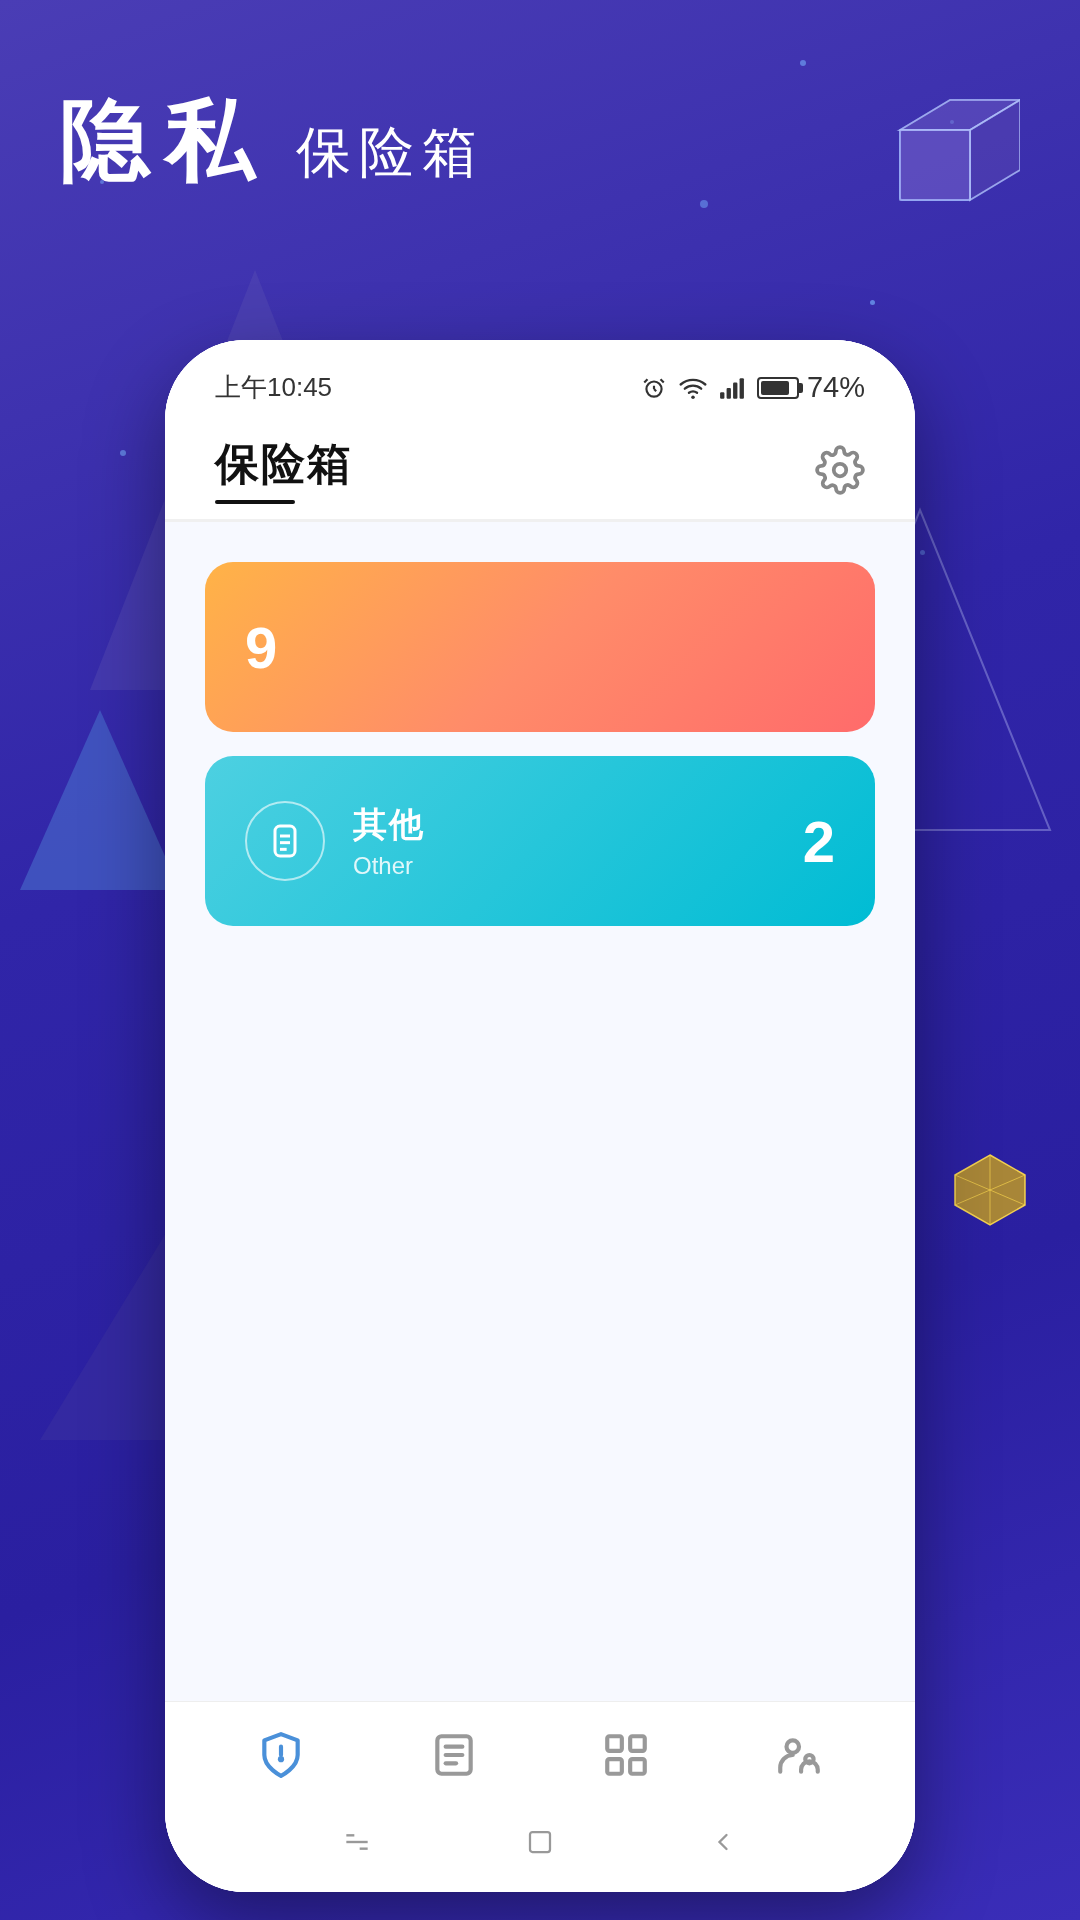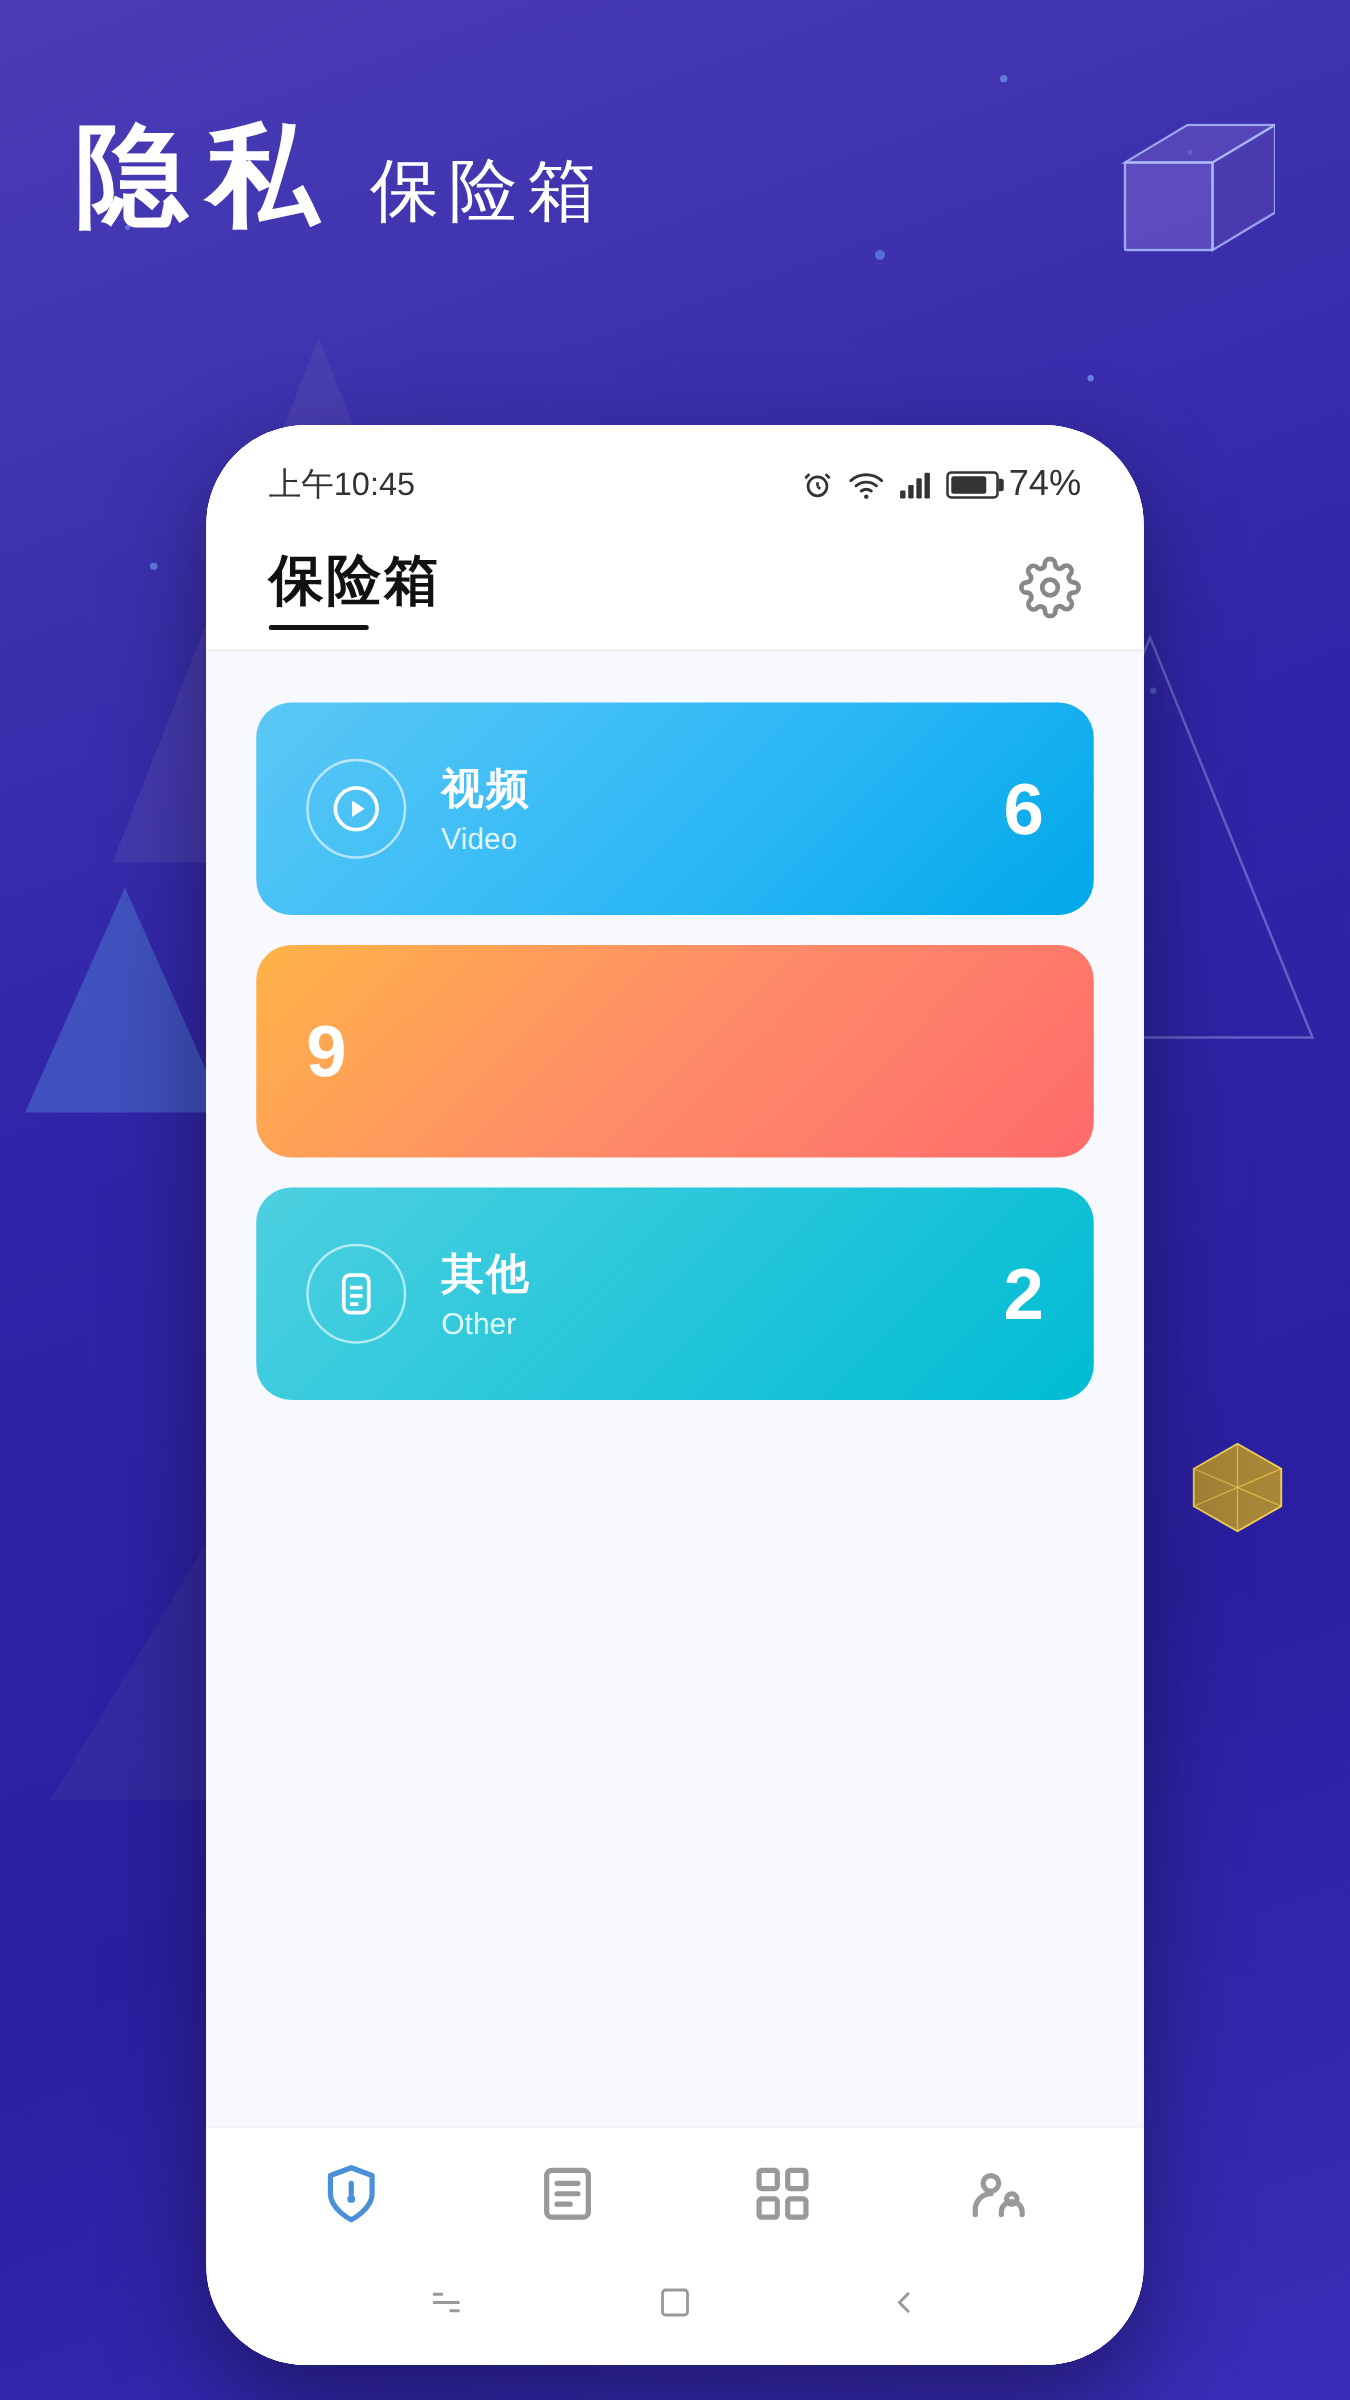--- a/index.html
+++ b/index.html
@@ -451,35 +451,20 @@
       <button class="settings-icon" style="background:none;border:none;cursor:pointer;padding:0;">
         <svg width="50" height="50" viewBox="0 0 24 24" fill="none" stroke="#888" stroke-width="1.8" stroke-linecap="round" stroke-linejoin="round">
           <circle cx="12" cy="12" r="3"></circle>
           <path d="M19.4 15a1.65 1.65 0 0 0 .33 1.82l.06.06a2 2 0 0 1-2.83 2.83l-.06-.06a1.65 1.65 0 0 0-1.82-.33 1.65 1.65 0 0 0-1 1.51V21a2 2 0 0 1-4 0v-.09A1.65 1.65 0 0 0 9 19.4a1.65 1.65 0 0 0-1.82.33l-.06.06a2 2 0 0 1-2.83-2.83l.06-.06A1.65 1.65 0 0 0 4.68 15a1.65 1.65 0 0 0-1.51-1H3a2 2 0 0 1 0-4h.09A1.65 1.65 0 0 0 4.6 9a1.65 1.65 0 0 0-.33-1.82l-.06-.06a2 2 0 0 1 2.83-2.83l.06.06A1.65 1.65 0 0 0 9 4.68a1.65 1.65 0 0 0 1-1.51V3a2 2 0 0 1 4 0v.09a1.65 1.65 0 0 0 1 1.51 1.65 1.65 0 0 0 1.82-.33l.06-.06a2 2 0 0 1 2.83 2.83l-.06.06A1.65 1.65 0 0 0 19.4 9a1.65 1.65 0 0 0 1.51 1H21a2 2 0 0 1 0 4h-.09a1.65 1.65 0 0 0-1.51 1z"></path>
         </svg>
       </button>
     </div>
 
     <div class="cards-container">
 
-      <div class="category-card card-video">
-        <div class="card-left">
-          <div class="card-icon-circle">
-            <svg width="40" height="40" viewBox="0 0 24 24" fill="none" stroke="white" stroke-width="1.8">
-              <circle cx="12" cy="12" r="10"></circle>
-              <polygon points="10,8 16,12 10,16" fill="white" stroke="none"></polygon>
-            </svg>
-          </div>
-          <div class="card-labels">
-            <span class="card-label-cn">视频</span>
-            <span class="card-label-en">Video</span>
-          </div>
-        </div>
-        <span class="card-count">6</span>
-      </div>
 
       <div class="category-card card-photo">
         <span class="card-count">9</span>
       </div>
 
 
       <div class="category-card card-other">
         <div class="card-left">
           <div class="card-icon-circle">
             <svg width="40" height="40" viewBox="0 0 24 24" fill="none" stroke="white" stroke-width="1.8">

